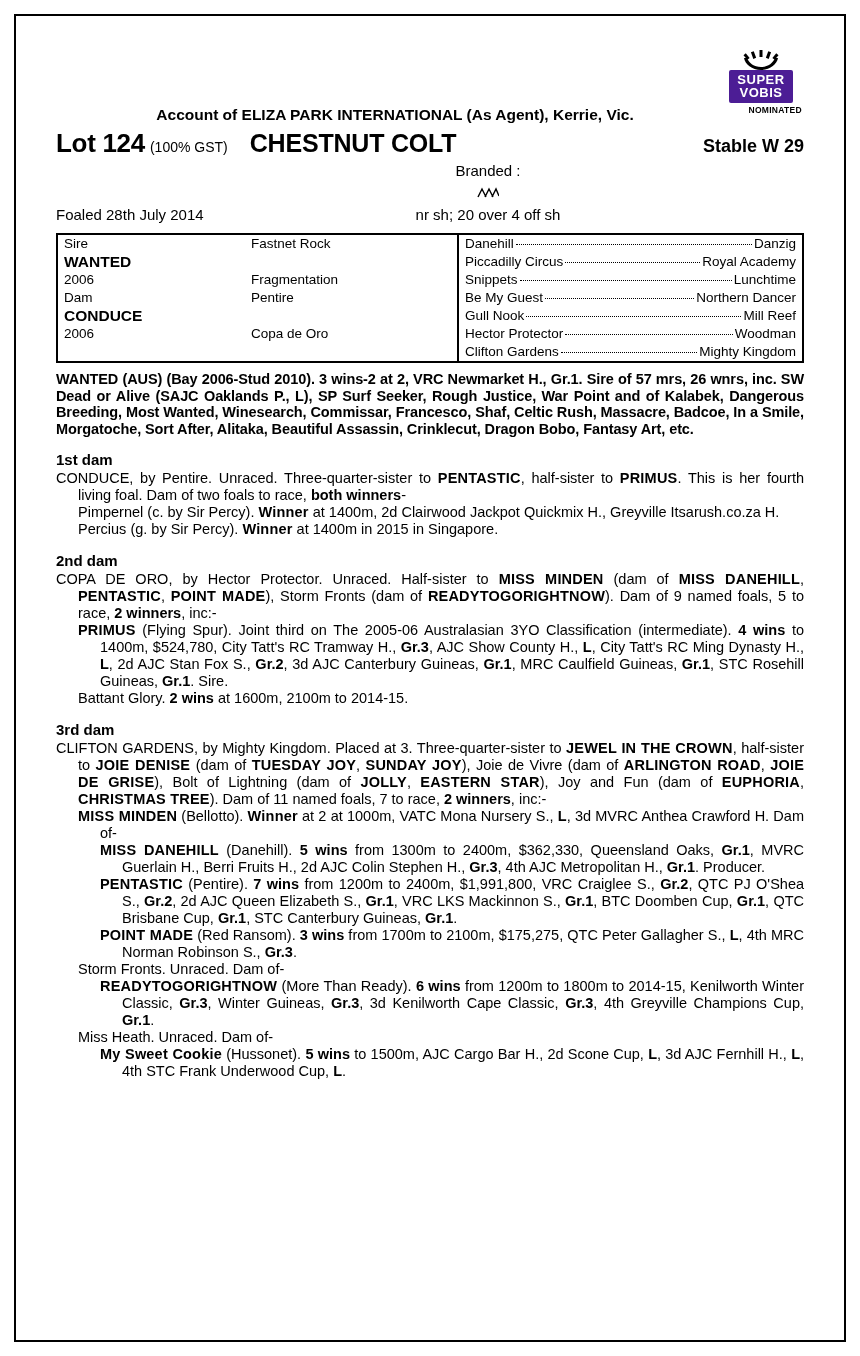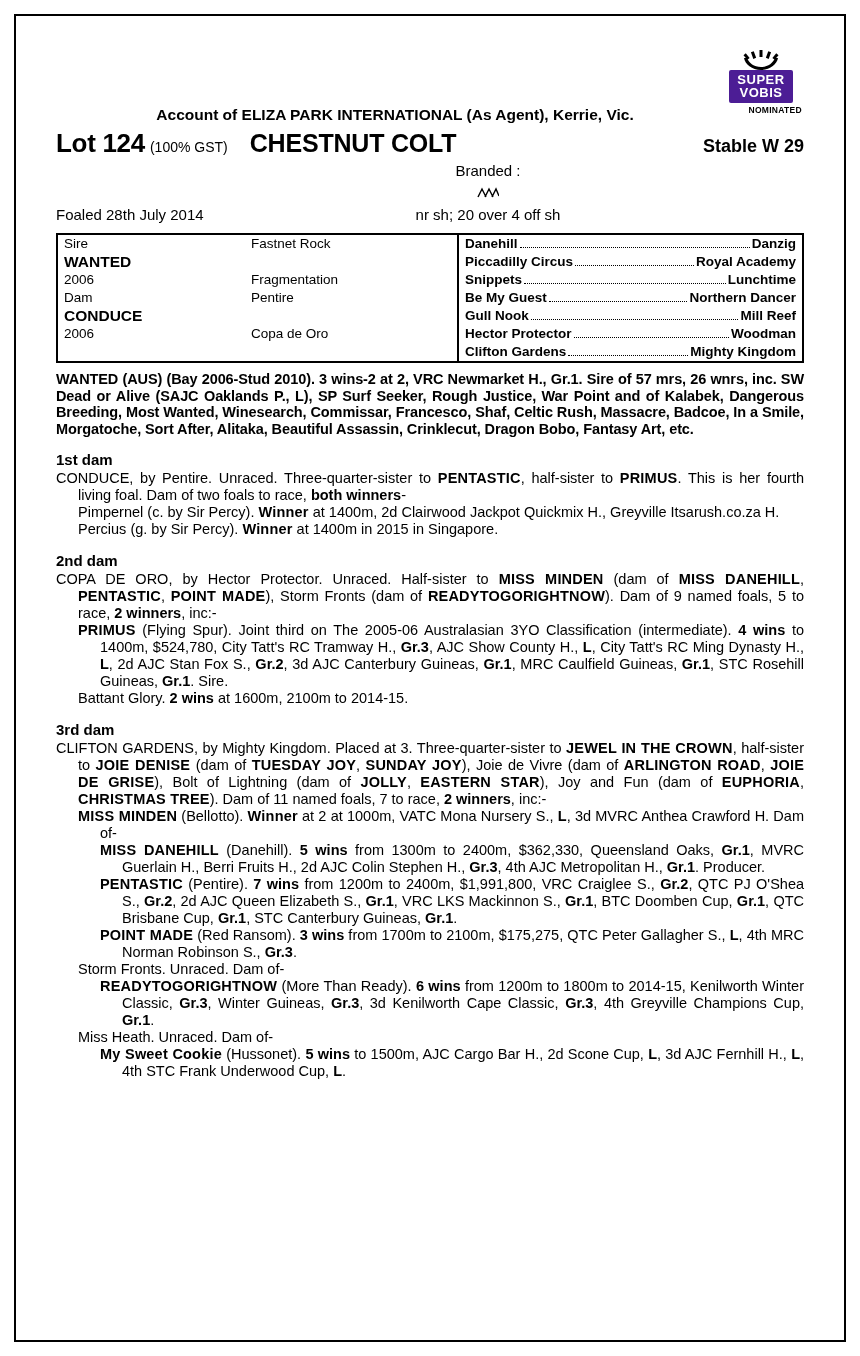--- a/index.html
+++ b/index.html
@@ -132,21 +132,21 @@
     line-height: 16px;
   }
   td.c1 { width: 175px; }
   td.c2 { width: 200px; border-right: 2px solid #000; }
   td.c3 { width: auto; padding-left: 8px;}
   .bigname {
     font-weight: bold;
     font-size: 15.5px;
     letter-spacing: 0px;
   }
-  .gl { display: flex; justify-content: space-between; align-items: flex-end; font-weight: bold; }
+  .gl { display: flex; justify-content: space-between; align-items: flex-start; }
   .gl .l { white-space: nowrap; }
   .gl .dotfill {
     flex: 1 1 auto;
     border-bottom: 1.5px dotted #000;
     margin: 0 2px 4px 2px;
     height: 8px;
   }
   .gl .r { white-space: nowrap; }
 
   

